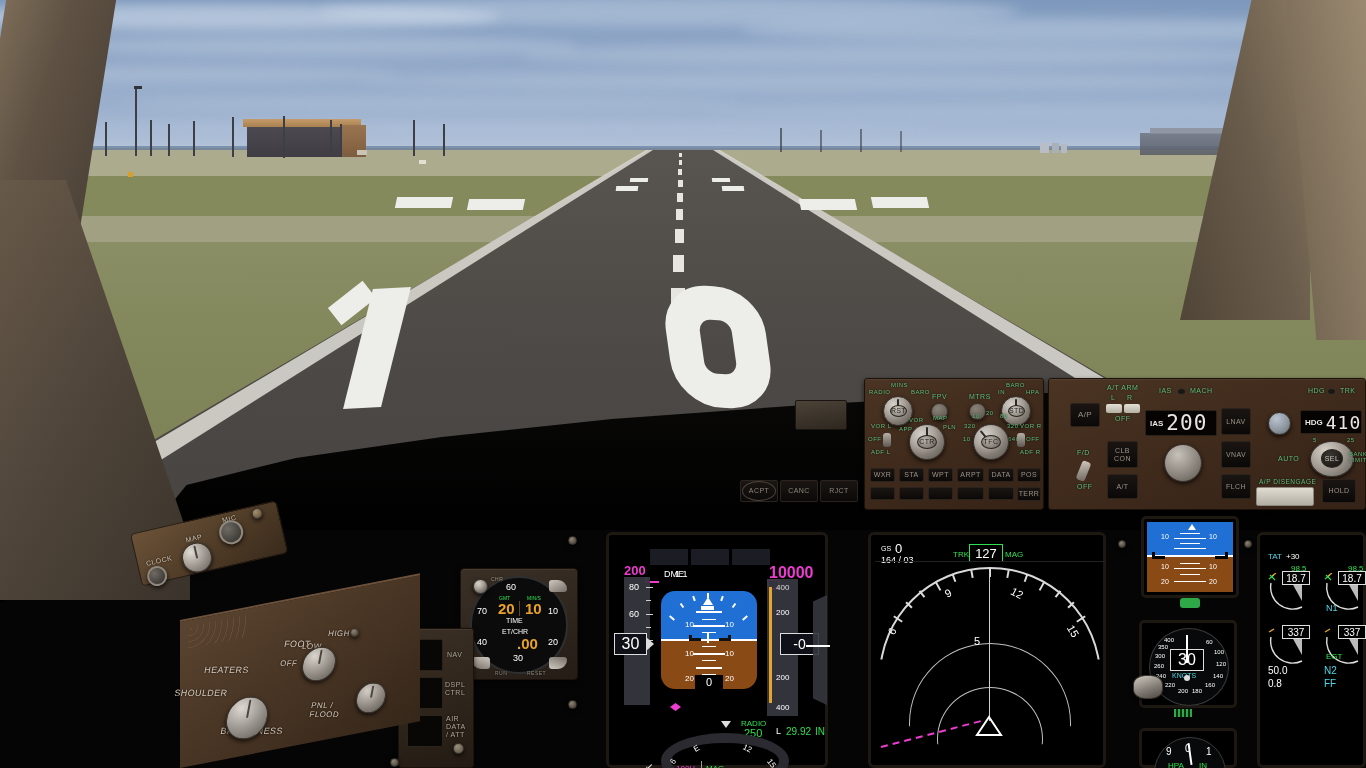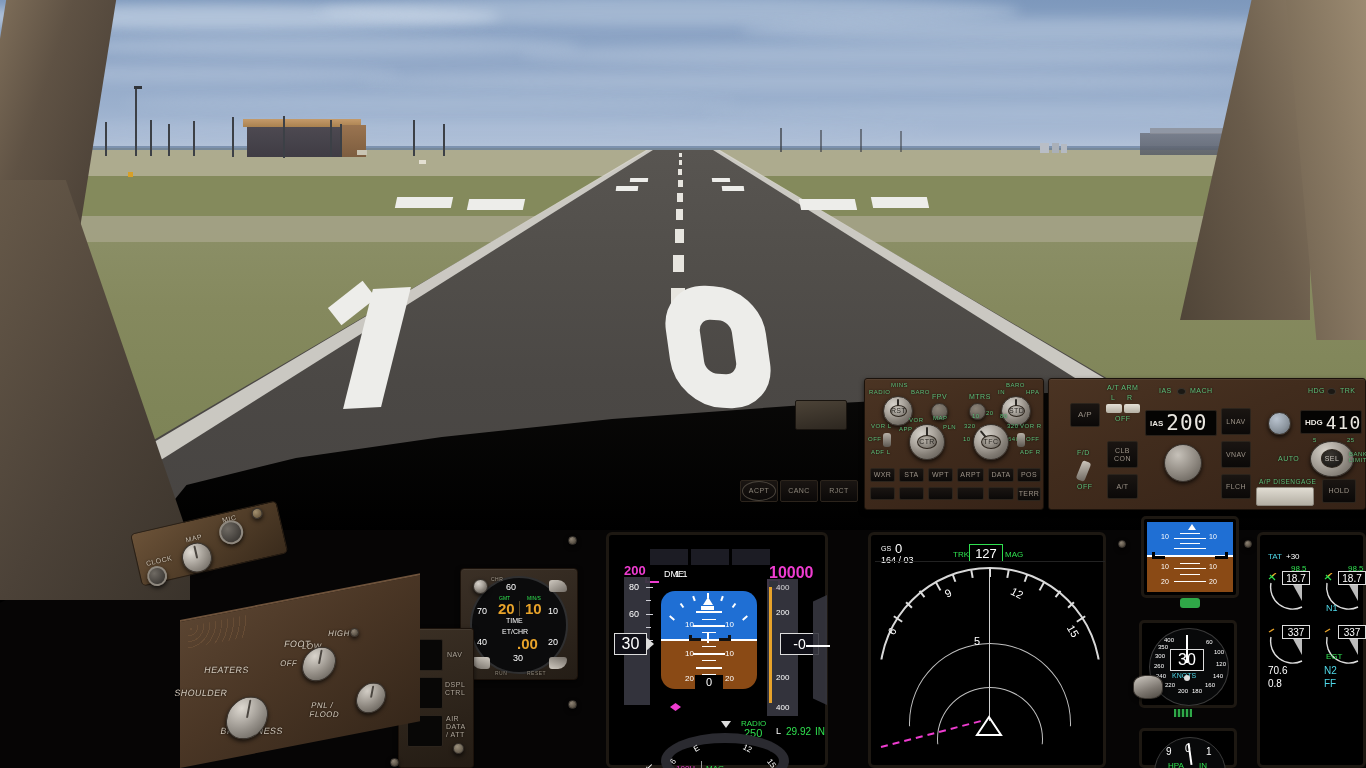--- a/index.html
+++ b/index.html
@@ -630,21 +630,21 @@
       <path d="M5,10 A22,22 0 0 0 36,34" fill="none" stroke="#ddd" stroke-width="1.4"></path>
       <path d="M26,10 L36,10 L36,28 Z" fill="#ddd" opacity=".85"></path>
       <path d="M3,5 l5,-3" stroke="#e8a32a" stroke-width="1.4"></path>
     </svg>
     <div style="position:absolute;left:78px;top:90px;width:28px;height:14px;border:1px solid #ddd;
         background:#000;display:flex;align-items:center;justify-content:center;">
       <span class="wht" style="font-size:10px;">337</span>
     </div>
     <div class="grn" style="position:absolute;left:66px;top:117px;font-size:8px;">EGT</div>
 
-    <div class="wht" style="position:absolute;left:8px;top:130px;font-size:10px;">70.6</div>
+    <div class="wht" style="position:absolute;left:8px;top:130px;font-size:10px;">50.0</div>
     <div class="cyn" style="position:absolute;left:64px;top:130px;font-size:10px;">N2</div>
     <div class="wht" style="position:absolute;left:8px;top:143px;font-size:10px;">0.8</div>
     <div class="cyn" style="position:absolute;left:64px;top:143px;font-size:10px;">FF</div>
   </div>
 
   <div class="panel" style="left:460px;top:568px;width:118px;height:112px;border-radius:4px;
       background:linear-gradient(160deg,#3b3026,#241d16);">
     <div class="gauge" style="left:9px;top:7px;width:98px;height:98px;background:#0b0b0c;
         border:2px solid #2f2f30;"></div>
     <div class="wht" style="position:absolute;left:45px;top:13px;font-size:9px;">60</div>

